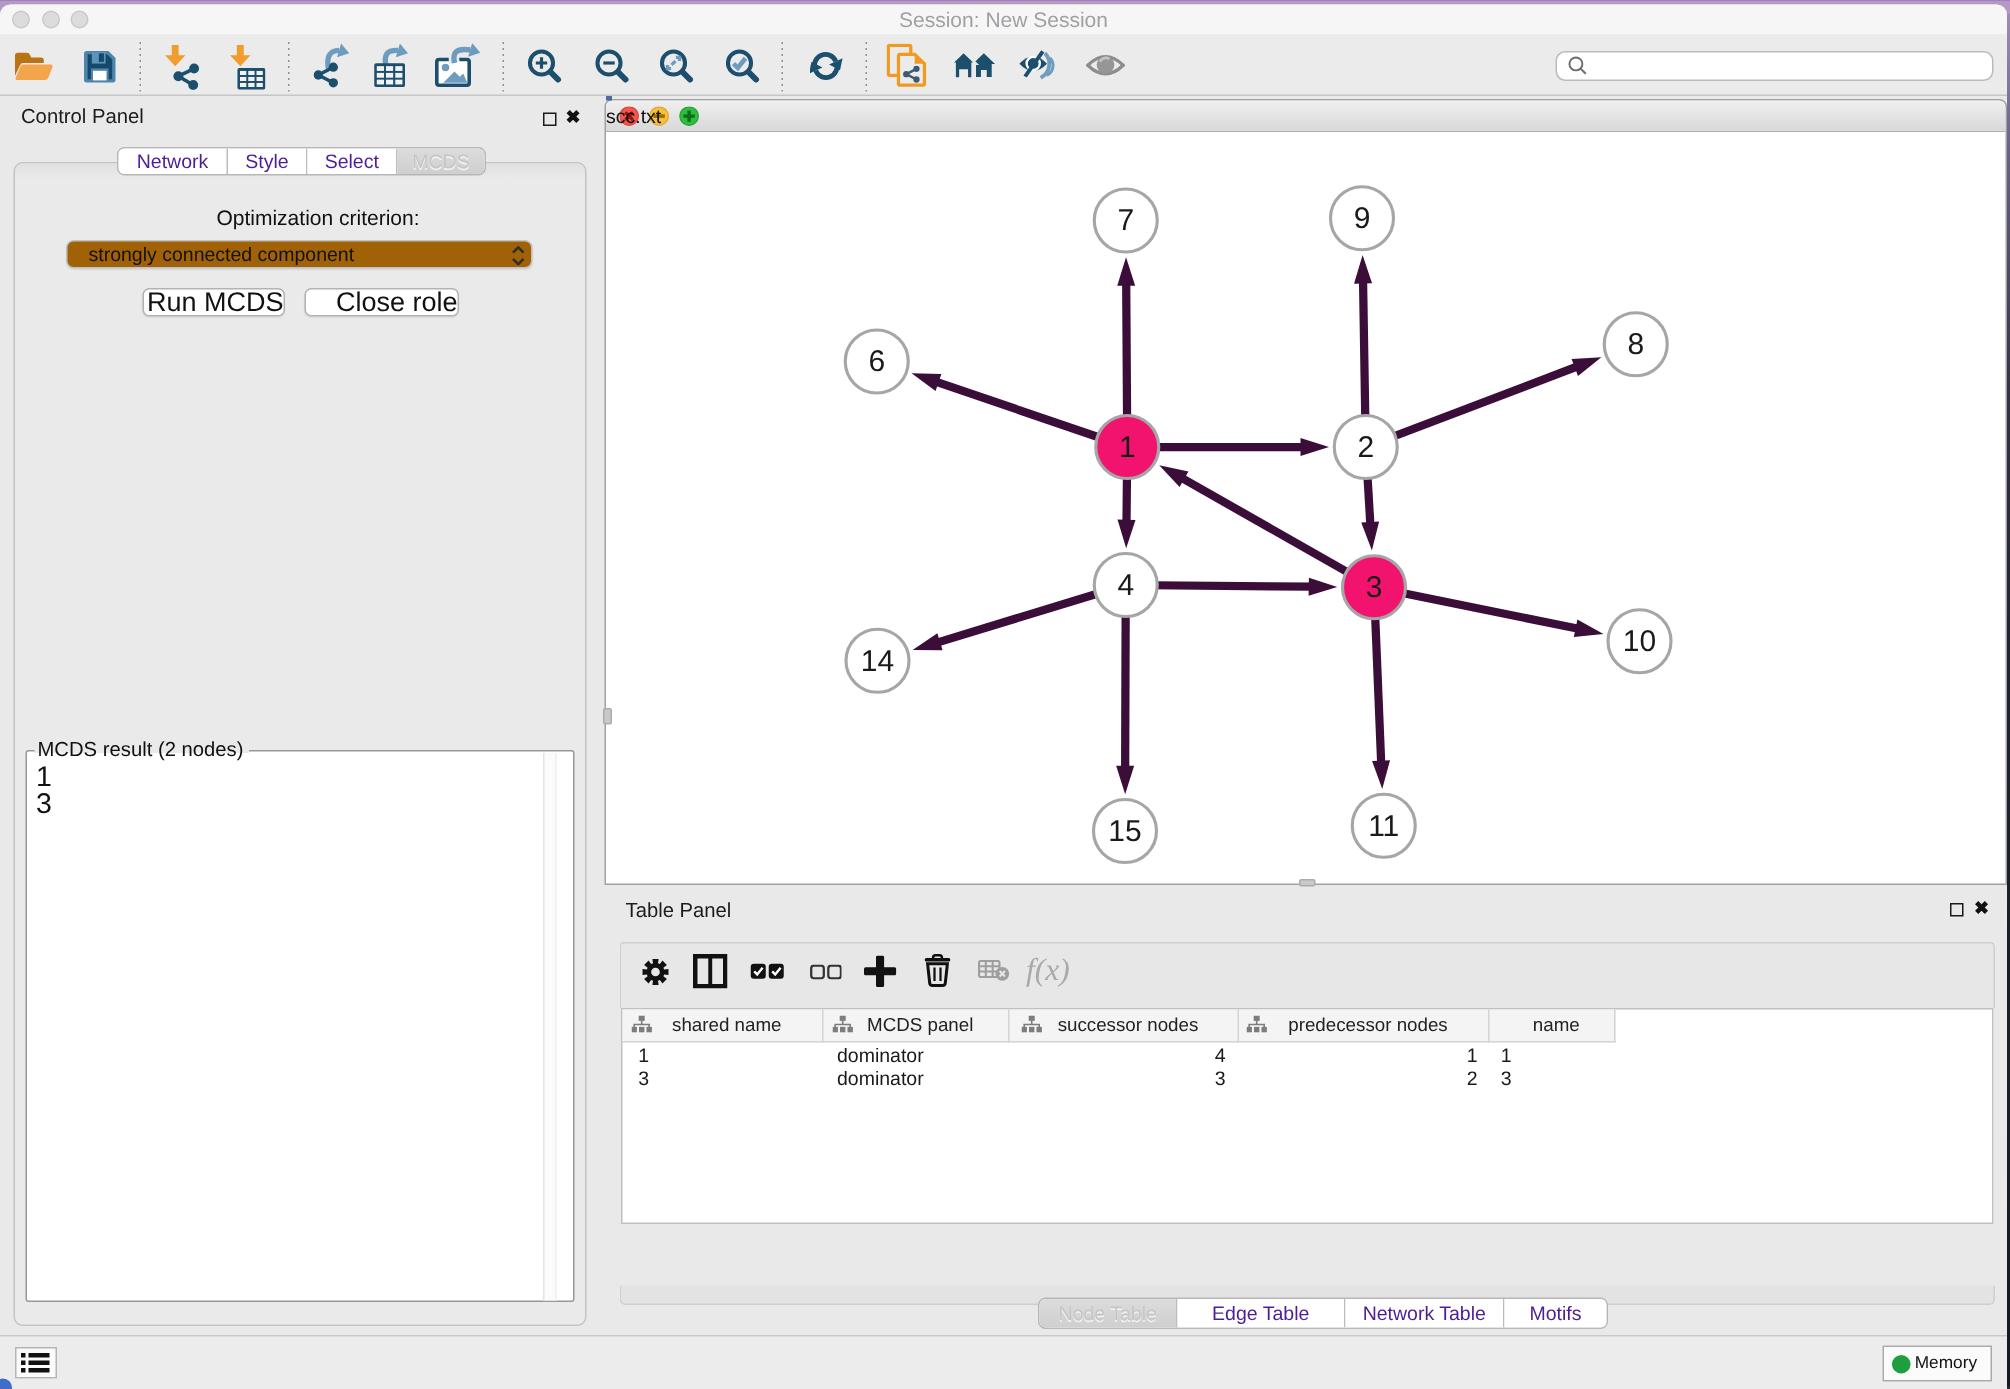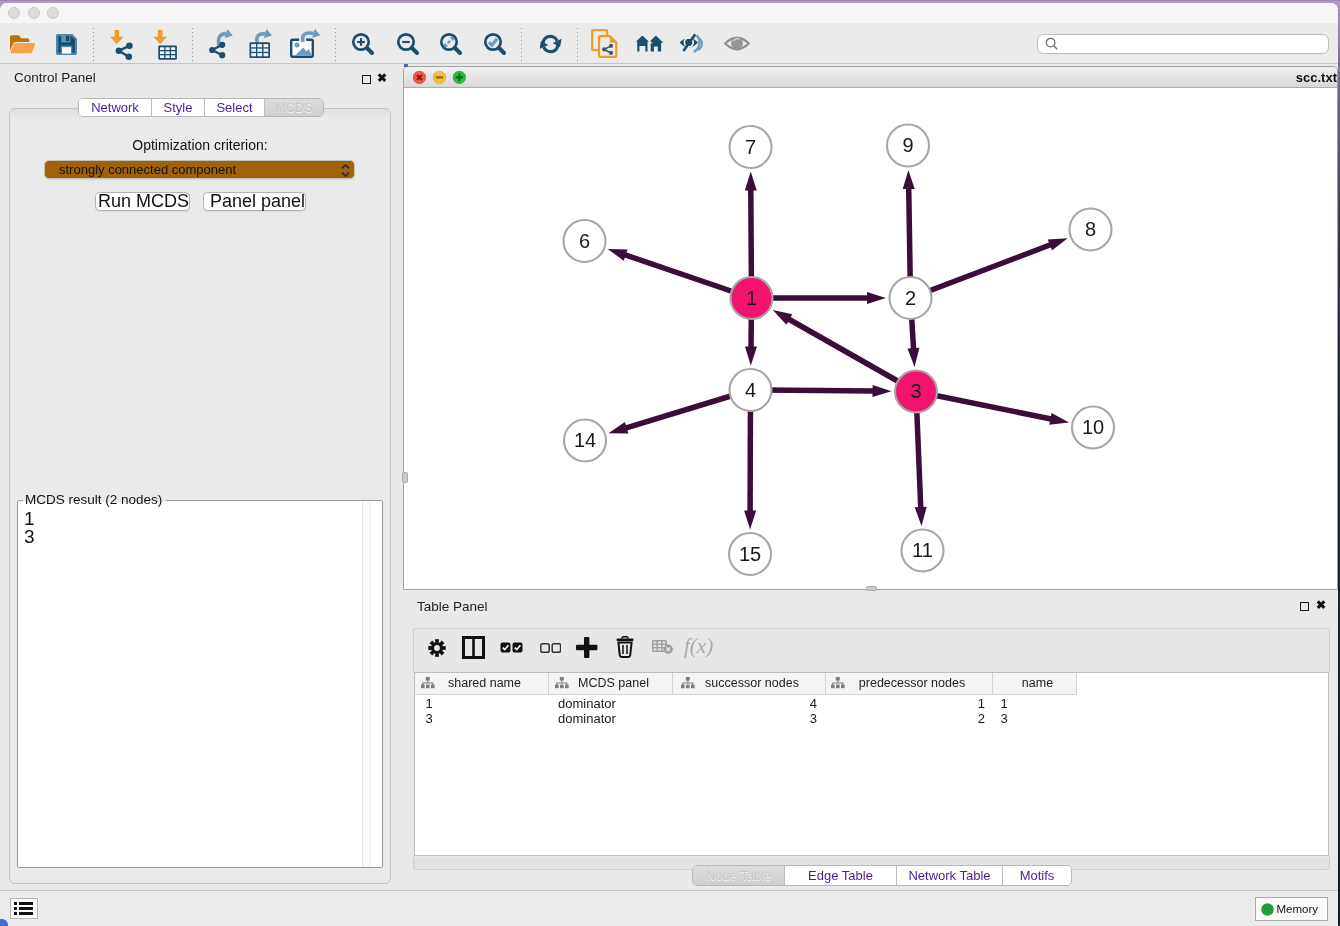--- a/index.html
+++ b/index.html
@@ -15,55 +15,56 @@
 
 #cp-title{left:14px;top:70px;font-size:13.5px;color:#1c1c1c}
 .flt{position:absolute;width:9px;height:9px;border:1.5px solid #1a1a1a;background:transparent}
 .xbt{position:absolute;font-size:12px;font-weight:bold;color:#111}
 #cp-pane{left:9px;top:108px;width:382px;height:776px;background:#eaeaea;border:1px solid #c3c3c3;border-radius:6px}
 #cp-pane::before{content:"";position:absolute;left:0;top:0;width:100%;height:10px;background:linear-gradient(#e0e0e0,#eaeaea);border-radius:5px 5px 0 0}
 .tabs{position:absolute;display:flex;height:19px;border:1px solid #b7b7b7;border-radius:5px;overflow:hidden;background:#fff;font-size:13px}
 .tab{display:flex;align-items:center;justify-content:center;border-right:1px solid #bcbcbc;color:#4c1d95;background:#fff;height:100%}
 .tab:last-child{border-right:none}
 .tab.sel{background:linear-gradient(#dcdcdc,#cfcfcf);color:#c6c6c6;text-shadow:0 1px 0 #f2f2f2}
-#optlab{left:0;top:136.5px;width:400px;text-align:center;font-size:14px;color:#111}
+#optlab{left:12px;top:136.5px;width:400px;text-align:center;font-size:14px;color:#111}
 #combo{left:44px;top:160px;width:311px;height:19px;background:#a16207;border:1px solid #c2c2c2;border-radius:5px;box-shadow:0 1px 1px rgba(0,0,0,.08)}
 #combo span{position:absolute;left:14px;top:1px;font-size:13px;color:#111}
 .btn{position:absolute;height:19px;background:#fff;border:1px solid #b3b3b3;border-radius:4.5px;font-size:18px;color:#111;text-align:right;line-height:16px;box-shadow:0 1px 1px rgba(0,0,0,.07)}
 #mcdsbox{left:17px;top:500px;width:366px;height:368px;border:1px solid #989898;border-radius:2px;background:#fff}
 #mcdslab{left:22px;top:492px;font-size:13.5px;color:#111;padding:0 3px}
 #mcdsgap{left:23px;top:499px;width:143px;height:2.5px;background:#eaeaea}
 #mcdsbox .sb{position:absolute;right:11px;top:1px;width:9px;height:365px;background:#fbfbfb;border-left:1px solid #e3e3e3;border-right:1px solid #eee}
 .li{position:absolute;left:6px;font-size:19px;color:#111;line-height:19px}
 
 #netwin{left:403px;top:66px;width:935px;height:524px;background:#fff;border:1px solid #a2a2a2;border-radius:5px 5px 0 0}
 #nettb{position:absolute;left:0;top:0;width:100%;height:21px;background:linear-gradient(#f0f0f0,#d8d8d8);border-bottom:1px solid #aeaeae;border-radius:5px 5px 0 0}
-#nettitle{position:absolute;left:0;top:2.5px;width:100%;text-align:right;font-size:13px;font-weight:bold;color:#111}
+#nettitle{position:absolute;left:0;top:2.5px;width:100%;text-align:left;font-size:13px;font-weight:normal;color:#111}
 
 #tp-title{left:417px;top:599px;font-size:13.5px;color:#1c1c1c}
 #tp-tools{left:413px;top:628px;width:917px;height:44px;background:#e7e7e7;border:1px solid #cfcfcf;border-bottom:none;border-radius:3px 3px 0 0}
-#tbl{left:414px;top:672px;width:915px;height:184px;background:#fff;border:1px solid #c0c0c0}
+#tbl{left:414px;top:672px;width:915px;height:144px;background:#fff;border:1px solid #c0c0c0}
 #tblbot{left:413px;top:857px;width:917px;height:13px;background:#e3e3e3;border:1px solid #cfcfcf;border-top:none;border-radius:0 0 4px 4px}
 #thead{position:absolute;left:0;top:0;width:662px;height:22px;background:#f4f4f4;border-bottom:1px solid #d4d4d4;font-size:13px;color:#222}
 .th{position:absolute;top:0;height:22px;border-right:1px solid #d4d4d4}
 .th span{position:absolute;top:3px;left:3px;width:100%;text-align:center;font-size:12.5px}
 .cell{position:absolute;font-size:13px;color:#1a1a1a}
 #statusbar{left:0;top:890px;width:1338px;height:36px;background:#ececec;border-top:1px solid #c9c9c9}
 #rightstrip{left:1338px;top:9px;width:2px;height:915px;background:linear-gradient(#9d8cbb 0,#6b618b 90px,#343348 250px,#1e2530 420px,#141a24 100%)}
 #memb{left:1254.5px;top:897px;width:73.5px;height:24px;background:#fbfbfb;border:1px solid #a9a9a9;font-size:11.5px;color:#111}
 #listb{left:10px;top:898px;width:28px;height:21px;background:#fbfbfb;border:1px solid #b5b5b5}
 .thumb{position:absolute;background:#c9c9c9;border:1px solid #ababab;border-radius:1.5px}
 </style></head>
 <body>
 <div id="purple" class="abs"></div>
 <div id="winbg" class="abs"></div>
 <div id="titlebar" class="abs">
   <div class="tl" style="left:8px"></div>
     <div class="tl" style="left:27.5px"></div>
     <div class="tl" style="left:47px"></div>
+  <div id="wintitle">Session: New Session</div>
 </div>
 <div id="toolbar" class="abs"></div>
 <svg class="abs" style="left:8.5px;top:34px" width="27" height="20" viewBox="0 0 27 20">
     <path d="M1,16.5 V3 Q1,1.2 2.8,1.2 H9 Q10.4,1.2 11,2.6 L11.8,4.3 H18.3 Q20.2,4.3 20.2,6.1 V8 H6.4 Q4.9,8 4.3,9.6 Z" fill="#b97313"></path>
     <path d="M6.3,9 H24.7 Q26.6,9 25.9,10.9 L23.2,17.9 Q22.7,19.3 21.2,19.3 H2.6 Q0.9,19.3 1.5,17.6 L4.6,10.3 Q5.1,9 6.3,9 Z" fill="#f4a44a"></path>
   </svg>
 <svg class="abs" style="left:54.5px;top:32.5px" width="23" height="23" viewBox="0 0 23 23">
     <path d="M2.8,1 H17.3 L22,5.7 V20.2 Q22,22 20.2,22 H2.8 Q1,22 1,20.2 V2.8 Q1,1 2.8,1 Z" fill="#4d86aa"></path>
     <path d="M3.4,3.2 H16.4 L19.8,6.6 V19.8 H3.4 Z" fill="#16486c"></path>
     <rect x="6.2" y="1.8" width="9.2" height="7.6" fill="#5e93b8"></rect>
@@ -212,21 +213,21 @@
 <div id="cp-pane" class="abs"></div>
 <div id="optlab" class="abs">Optimization criterion:</div>
 <div id="combo" class="abs">
     <span>strongly connected component</span>
   <svg width="9" height="13" viewBox="0 0 9 13" style="position:absolute;right:4.5px;top:2.5px">
       <path d="M1,4.4 L4.5,0.9 L8,4.4" fill="none" stroke="#2e2e2e" stroke-width="1.7"></path>
       <path d="M1,8.6 L4.5,12.1 L8,8.6" fill="none" stroke="#2e2e2e" stroke-width="1.7"></path>
     </svg>
 </div>
 <div class="btn" style="left:95px;top:192px;width:95px">Run MCDS</div>
-<div class="btn" style="left:203px;top:192px;width:103px">Panel panel</div>
+<div class="btn" style="left:203px;top:192px;width:103px">Close role</div>
 <div id="mcdsbox" class="abs">
   <div class="li" style="top:8px">1</div>
   <div class="li" style="top:25.5px">3</div>
   <div class="sb"></div>
 </div>
 <div id="mcdsgap" class="abs"></div>
 <div id="mcdslab" class="abs">MCDS result (2 nodes)</div>
 <div class="tabs" style="left:78px;top:98px">
   <div class="tab" style="width:73px">Network</div>
   <div class="tab" style="width:53px">Style</div>

